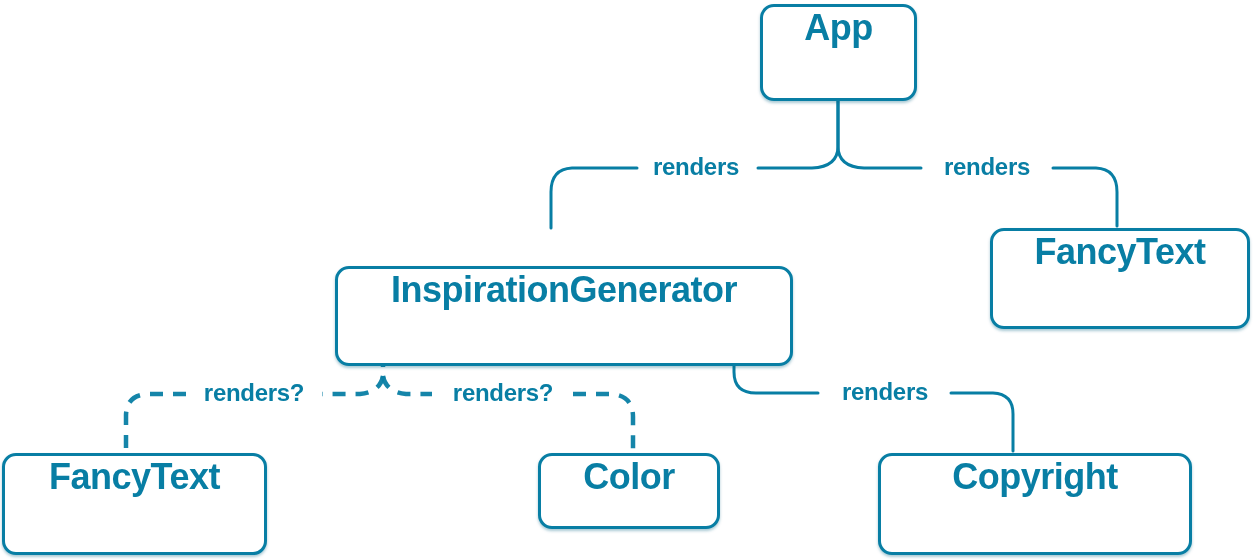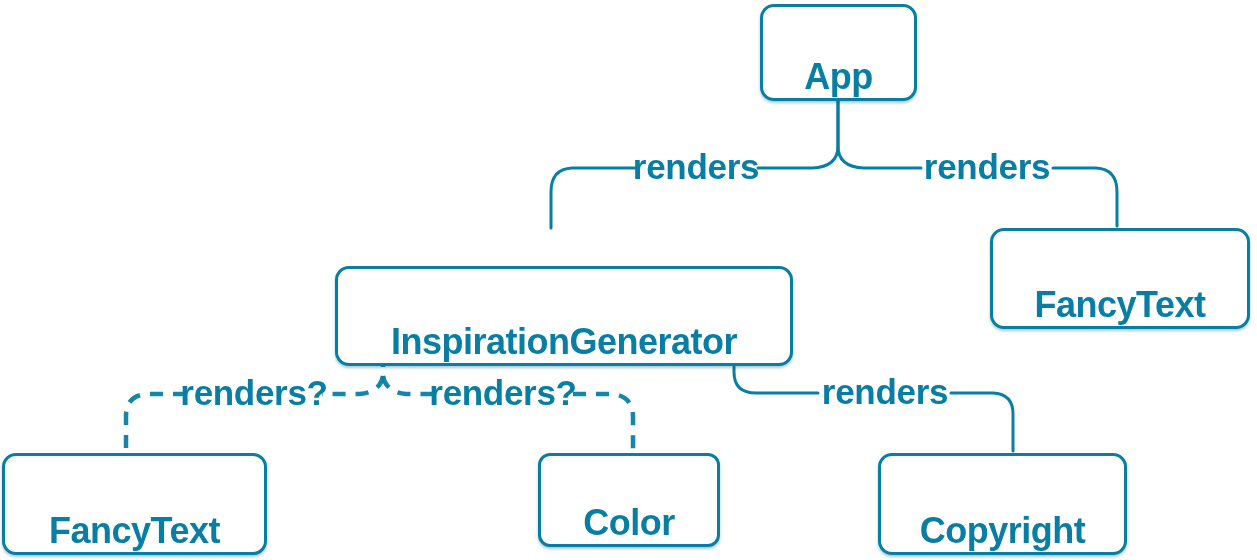--- a/index.html
+++ b/index.html
@@ -7,32 +7,32 @@
     position:relative; width:1257px; height:560px; overflow:hidden;
     background:#ffffff;
     font-family:"Liberation Sans", sans-serif;
     --accent:#087ea4;
   }
   svg.edges { position:absolute; left:0; top:0; width:1257px; height:560px; }
   .edge { stroke:var(--accent); stroke-width:3; fill:none; stroke-linecap:round; }
   .edge.dashed { stroke-width:4.5; stroke-dasharray:13 10; stroke-linecap:butt; opacity:0.95; }
   .node {
     position:absolute; box-sizing:border-box;
-    display:flex; align-items:flex-end; justify-content:center;
+    display:flex; align-items:flex-start; justify-content:center;
     background:#ffffff;
     border:3px solid var(--accent);
     border-radius:14px;
     color:var(--accent);
     font-size:36px; font-weight:600; letter-spacing:-0.5px;
     box-shadow:0 2px 3px rgba(8,100,132,0.35);
     white-space:nowrap;
   }
   .edge-label {
     position:absolute; transform:translate(-50%,-50%);
-    color:var(--accent); font-size:35px; font-weight:700;
+    color:var(--accent); font-size:24px; font-weight:700;
     letter-spacing:-0.3px; white-space:nowrap;
   }
 </style>
 </head>
 <body>
 
 <div class="canvas" style="--accent: #087ea4;">
 
   <svg class="edges" viewBox="0 0 1257 560">
 
@@ -64,21 +64,21 @@
   </div>
 
   <div class="node" style="left:990px; top:228px; width:260px; height:101px;">
     <span>FancyText</span>
   </div>
 
   <div class="node" style="left:2px; top:453px; width:265px; height:102px;">
     <span>FancyText</span>
   </div>
 
-  <div class="node" style="left:538px; top:453px; width:182px; height:94px;border-radius:12px;">
+  <div class="node" style="left:538px; top:453px; width:182px; height:76px;">
     <span>Color</span>
   </div>
 
-  <div class="node" style="left:878px; top:453px; width:249px; height:102px;">
+  <div class="node" style="left:878px; top:453px; width:314px; height:102px;">
     <span>Copyright</span>
   </div>
 
 </div>
 
 </body></html>

